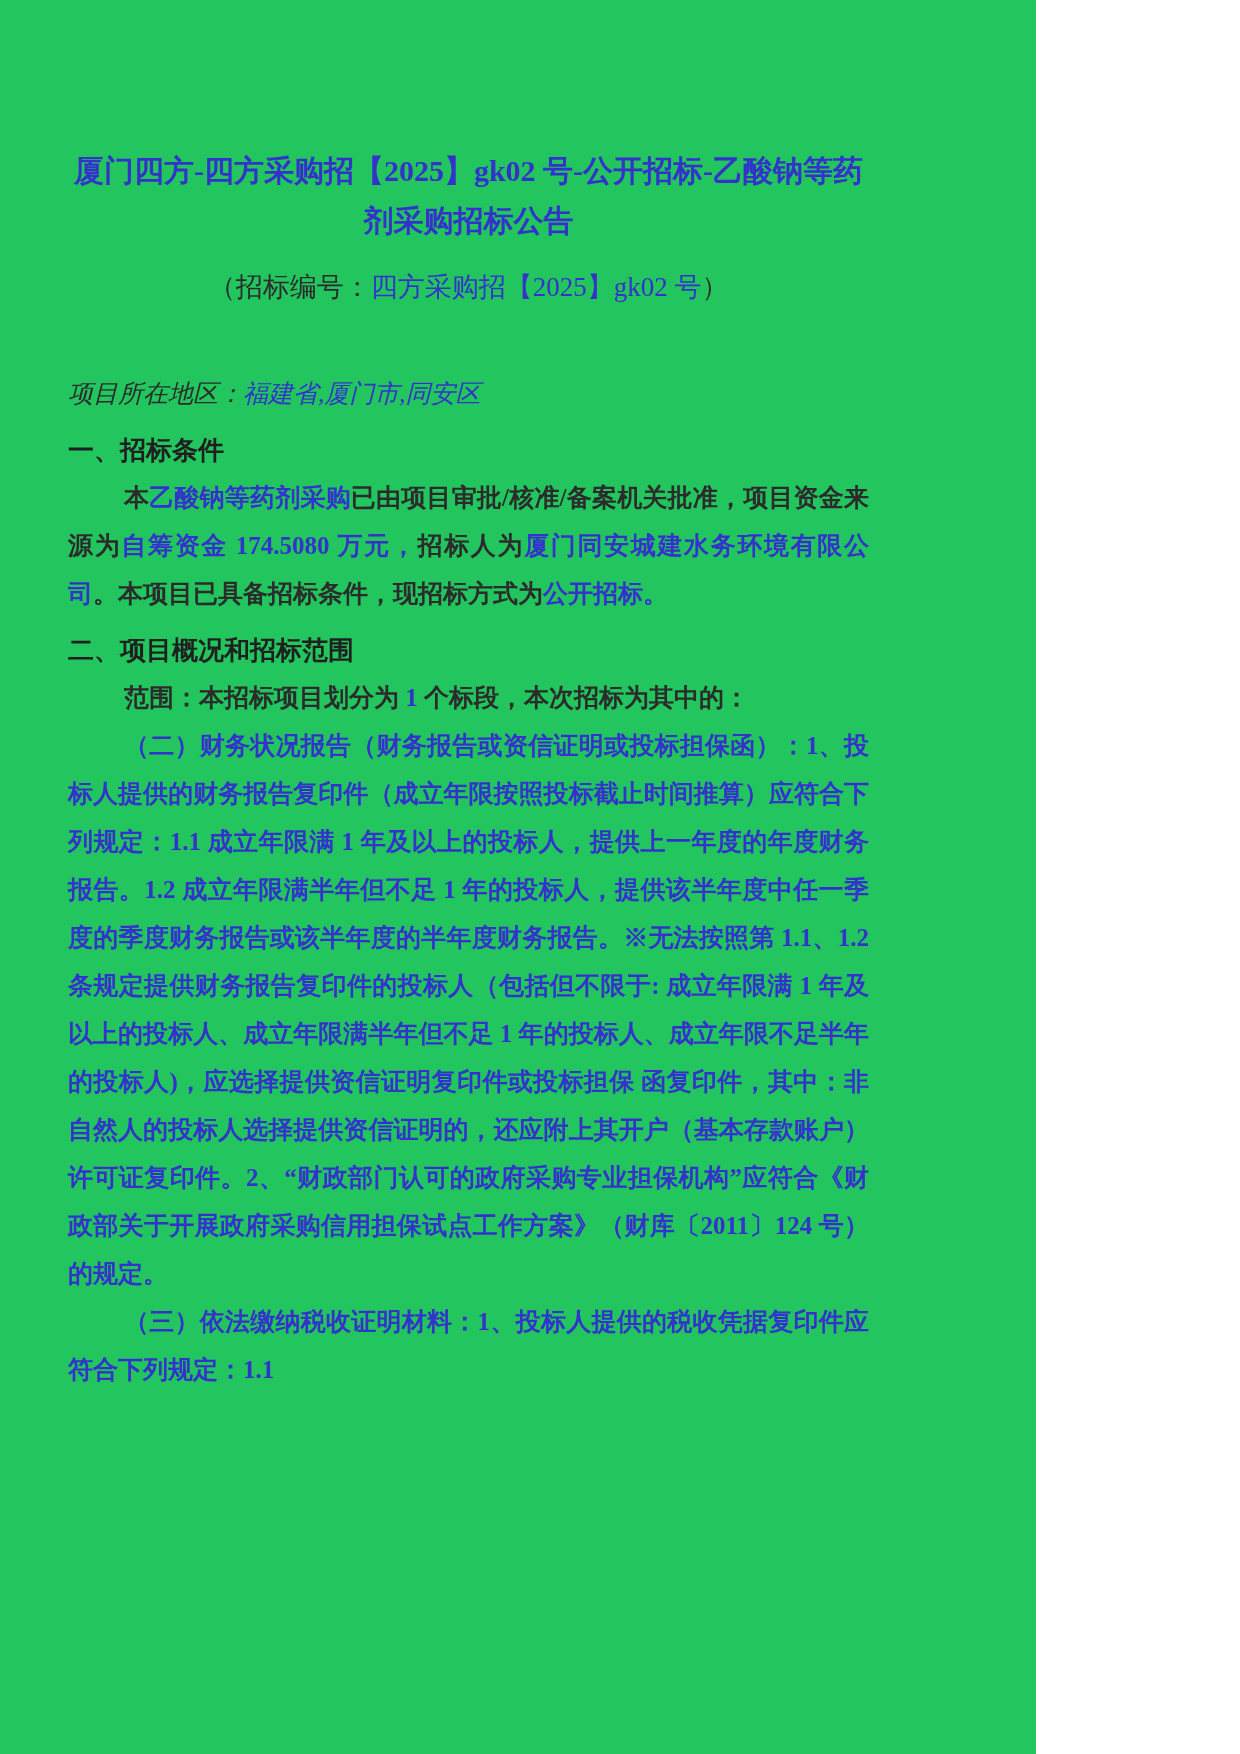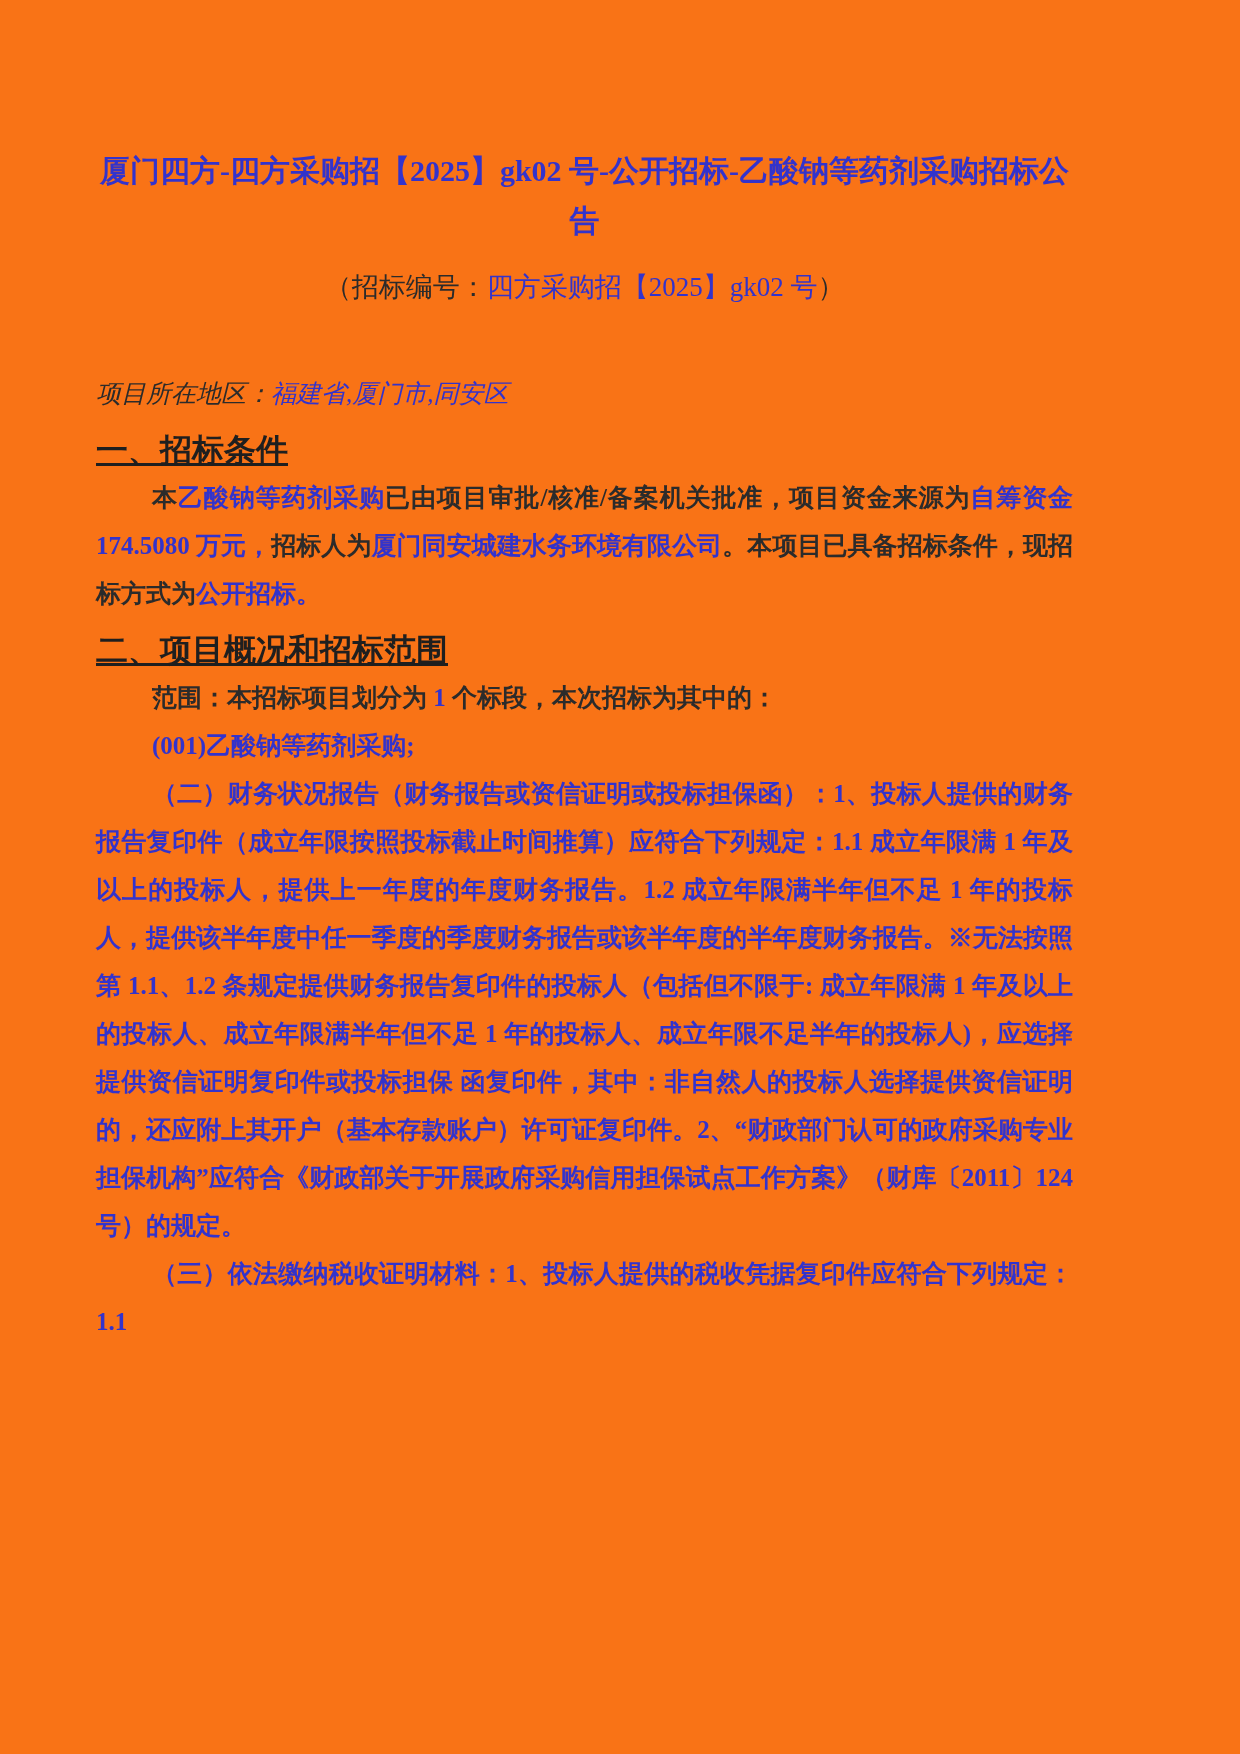--- a/index.html
+++ b/index.html
@@ -1,22 +1,22 @@
 <!DOCTYPE html>
 <html lang="zh"><head>
 <meta charset="utf-8">
 <style>
   html, body { margin: 0; padding: 0; background: #ffffff; }
   .page {
     position: relative;
-    width: 1240px;
+    width: 1036px;
     height: 1754px;
     box-sizing: border-box;
-    background: #f97316;
-    padding: 146px 167px 0 96px;
+    background: #22c55e;
+    padding: 146px 167px 0 68px;
     color: #2b2b2b;
     font-family: "Liberation Serif", "DejaVu Serif", serif;
     overflow: hidden;
   }
   .blue { color: #3333cc; }
   .doc-title {
     font-size: 30px;
     font-weight: 700;
     line-height: 50px;
     text-align: center;
@@ -31,25 +31,24 @@
   }
   .meta-line {
     margin-top: 60px;
     font-size: 25px;
     line-height: 48px;
     font-style: italic;
   }
   .sec-heading {
     font-family: "Liberation Sans", "DejaVu Sans", sans-serif;
     font-weight: 700;
-    font-size: 32px;
+    font-size: 26px;
     line-height: 48px;
     color: #1f1f1f;
     margin: 8px 0 0 0;
-    text-decoration: underline;
   }
   p.body {
     font-size: 25px;
     line-height: 48px;
     margin: 0;
     text-align: justify;
   }
   p.indent { text-indent: 56px; font-weight: bold; }
 </style>
 </head>
@@ -65,21 +64,20 @@
 
   <h2 class="sec-heading">一、招标条件</h2>
 
   <p class="body indent"><span>本</span><span class="blue">乙酸钠等药剂采购</span><span>已由项目审批/核准/备案机关批准，项目资金来源为</span><span class="blue">自筹资金 174.5080 万元，</span><span>招标人为</span><span class="blue">厦门同安城建水务环境有限公司</span><span>。本项目已具备招标条件，现招标方式为</span><span class="blue">公开招标。</span></p>
 
   <h2 class="sec-heading">二、项目概况和招标范围</h2>
 
 
   <p class="body indent"><span>范围：本招标项目划分为 </span><span class="blue">1</span><span> 个标段，本次招标为其中的：</span></p>
 
-  <p class="body indent blue">(001)乙酸钠等药剂采购;</p>
 
 
 
   <p class="body indent blue">（二）财务状况报告（财务报告或资信证明或投标担保函）：1、投标人提供的财务报告复印件（成立年限按照投标截止时间推算）应符合下列规定：1.1 成立年限满 1 年及以上的投标人，提供上一年度的年度财务报告。1.2 成立年限满半年但不足 1 年的投标人，提供该半年度中任一季度的季度财务报告或该半年度的半年度财务报告。※无法按照第 1.1、1.2 条规定提供财务报告复印件的投标人（包括但不限于: 成立年限满 1 年及以上的投标人、成立年限满半年但不足 1 年的投标人、成立年限不足半年的投标人)，应选择提供资信证明复印件或投标担保 函复印件，其中：非自然人的投标人选择提供资信证明的，还应附上其开户（基本存款账户）许可证复印件。2、“财政部门认可的政府采购专业担保机构”应符合《财政部关于开展政府采购信用担保试点工作方案》（财库〔2011〕124 号）的规定。</p>
 
   <p class="body indent blue">（三）依法缴纳税收证明材料：1、投标人提供的税收凭据复印件应符合下列规定：1.1</p>
 
 </div>
 
 </body></html>

